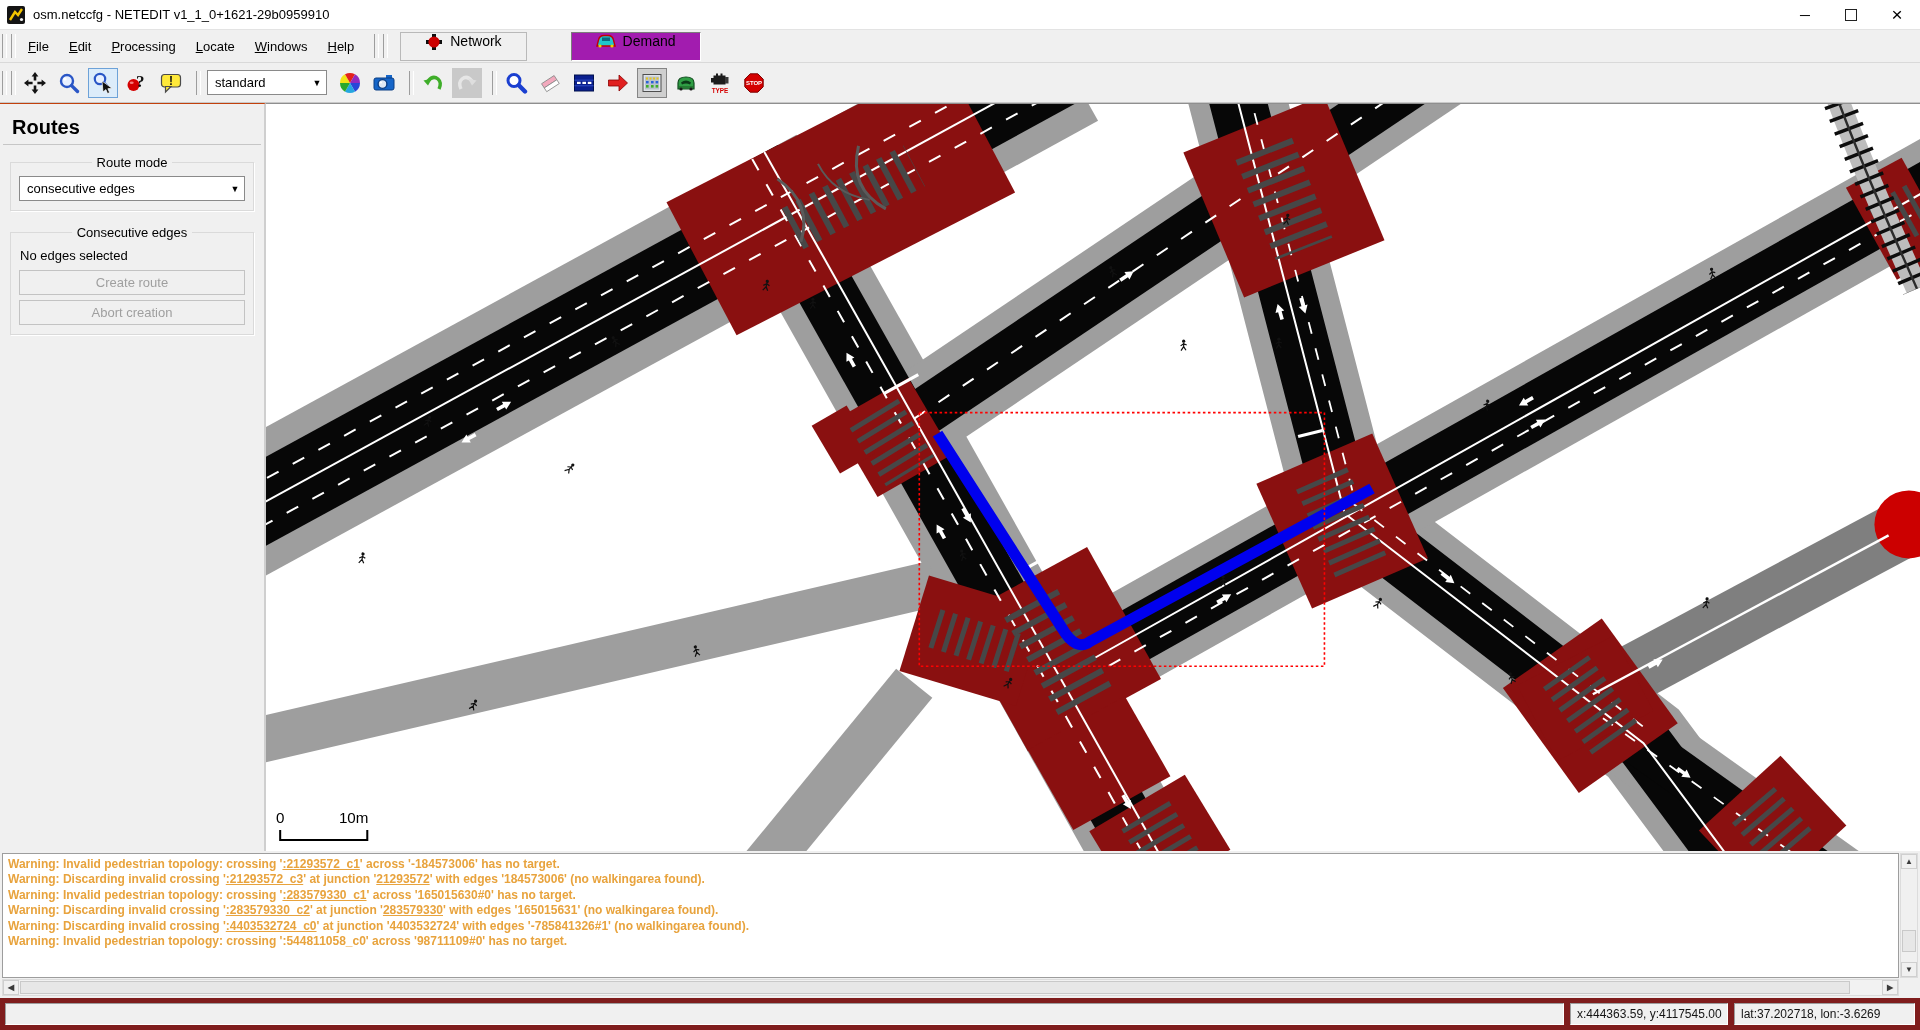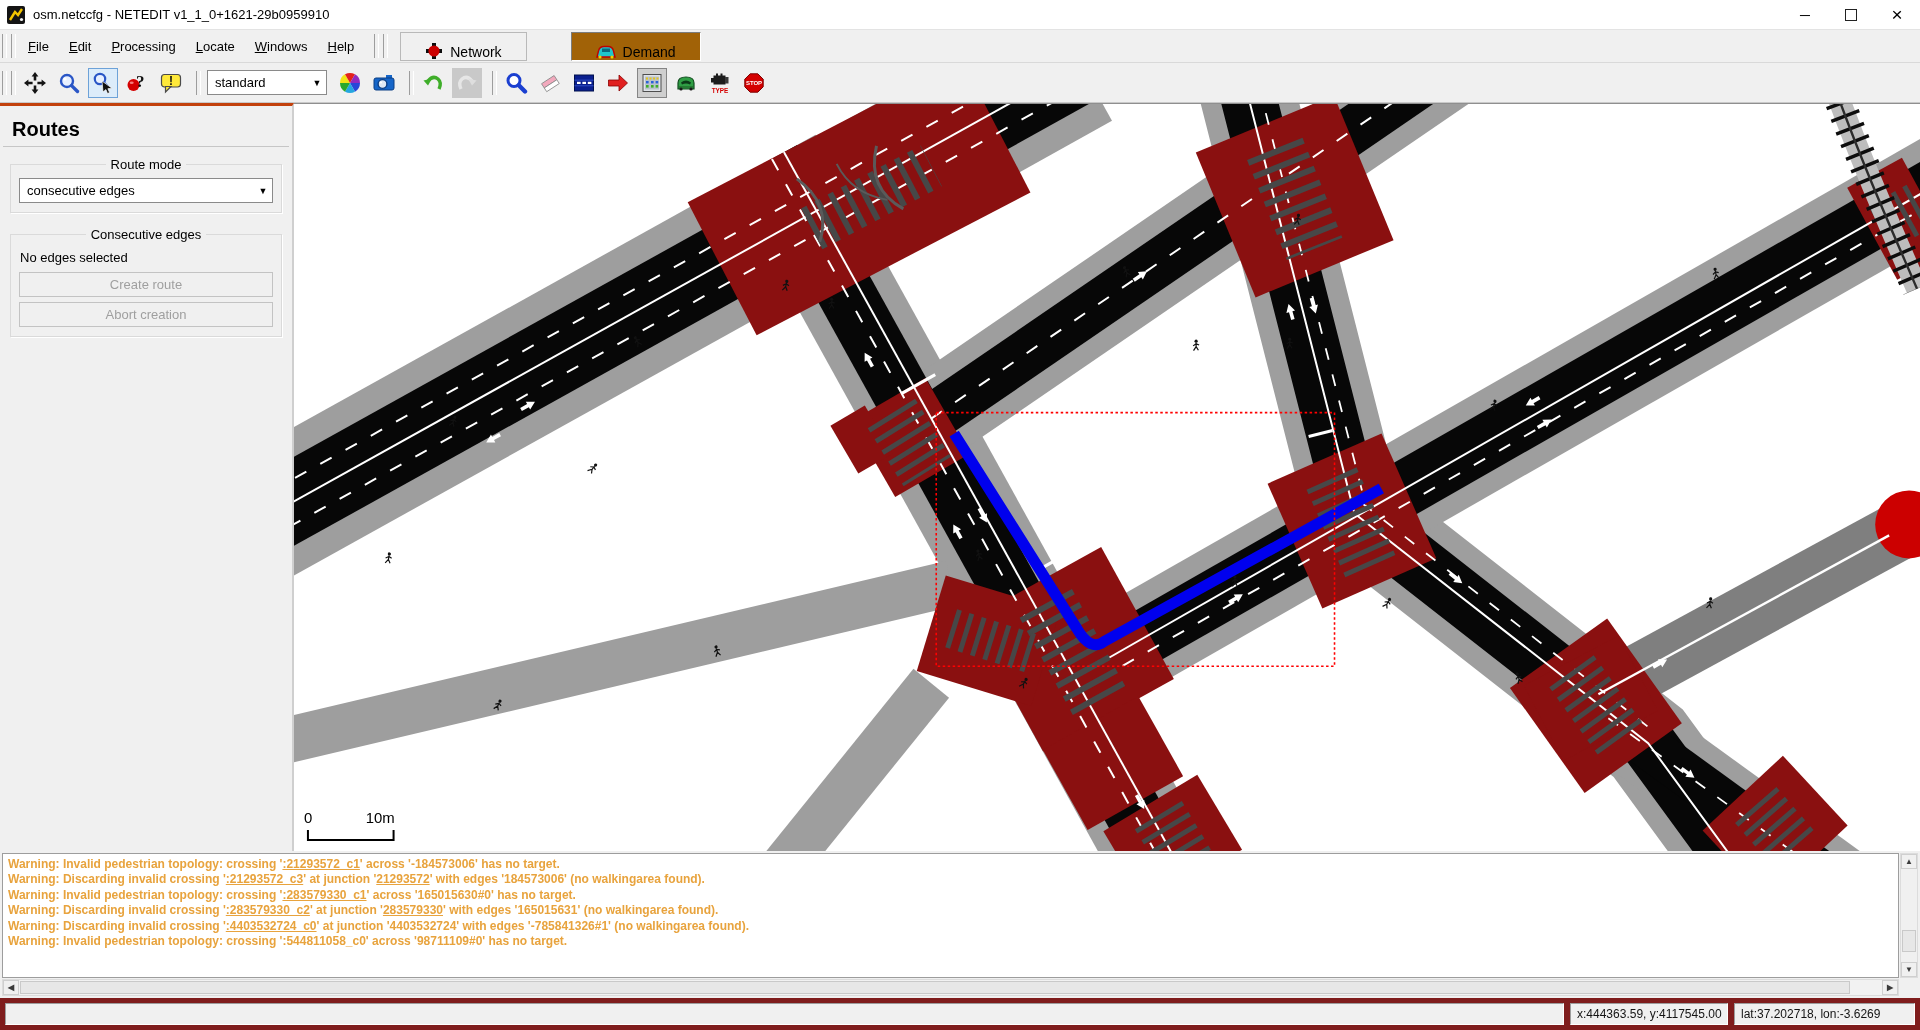--- a/index.html
+++ b/index.html
@@ -13,39 +13,39 @@
   .win-controls{margin-left:auto;display:flex;height:100%;}
   .win-btn{width:46px;height:100%;display:flex;align-items:center;justify-content:center;font-size:14px;}
   .max-box{width:10px;height:10px;border:1px solid #222;display:inline-block;}
   .close-x{font-size:19px;line-height:1;}
   
   .menubar{position:absolute;left:0;top:30px;width:1920px;height:33px;background:#f0f0f0;
            display:flex;align-items:center;border-bottom:1px solid #d9d9d9;box-sizing:border-box;}
   .grip{width:3px;height:24px;border-left:1px solid #9d9d9d;border-right:1px solid #ffffff;margin:0 2px;}
   .menu-item{padding:5px 10px;font-size:13px;}
   .menu-item::first-letter{text-decoration:underline;}
-  .supermode-btn{display:flex;align-items:flex-end;gap:7px;height:27px;padding:0 24px;margin-left:10px;
+  .supermode-btn{display:flex;align-items:flex-start;gap:7px;height:27px;padding:0 24px;margin-left:10px;
                  font-size:14px;background:#f0f0f0;border:1px solid #b9b9b9;}
-  .supermode-btn.active{background:#a16207;border-color:#7c7c7c #ffffff #ffffff #7c7c7c;margin-left:44px;}
+  .supermode-btn.active{background:#a21caf;border-color:#7c7c7c #ffffff #ffffff #7c7c7c;margin-left:44px;}
   
   .toolbar{position:absolute;left:0;top:63px;width:1920px;height:40px;background:#f0f0f0;
            display:flex;align-items:center;border-bottom:1px solid #c9c9c9;box-sizing:border-box;}
   .tb-btn{width:30px;height:30px;display:flex;align-items:center;justify-content:center;margin:0 2px;
           box-sizing:border-box;}
   .tb-btn.selected{border:1px solid #6da2d8;background:#dcecfa;}
   .tb-btn.pressed{border:1px solid #858585;background:#cfcfcf;}
   .tb-btn.disabled-bg{background:#c9c9c9;}
   .combo{height:25px;background:#fff;border:1px solid #8a8a8a;display:flex;align-items:center;
          font-size:13px;box-sizing:border-box;}
   .combo .val{padding:0 7px;flex:1;white-space:nowrap;}
   .combo .arrow{width:18px;text-align:center;font-size:9px;color:#000;}
   
   .workarea{position:absolute;left:0;top:103px;width:1920px;height:748px;display:flex;}
-  .sidebar{width:294px;flex:0 0 auto;background:#f0f0f0;box-sizing:border-box;
-           border-right:2px solid #cfcfcf;border-top:3px solid #c2410c;padding-top:4px;}
+  .sidebar{width:266px;flex:0 0 auto;background:#f0f0f0;box-sizing:border-box;
+           border-right:2px solid #cfcfcf;border-top:1px solid #c2410c;padding-top:4px;}
   .sidebar-title{font-size:20px;font-weight:bold;margin:8px 0 5px 12px;}
   .sidebar-rule{border:0;border-top:1px solid #c6c6c6;margin:0 3px 10px 3px;}
   fieldset{margin:2px 10px 14px 10px;border:1px solid #dadada;box-shadow:1px 1px 0 #ffffff;
            padding:6px 8px 9px 8px;}
   legend{margin:0 auto;padding:0 5px;font-size:13px;}
   .status-label{font-size:13px;margin:2px 0 7px 1px;}
   .panel-btn{display:block;width:100%;height:25px;margin-top:5px;background:#f0f0f0;
              border:1px solid #c3c3c3;color:#9f9f9f;font-size:13px;font-family:inherit;}
   .canvas{flex:1;position:relative;background:#ffffff;border-top:1px solid #8f8f8f;
           box-sizing:border-box;overflow:hidden;}

